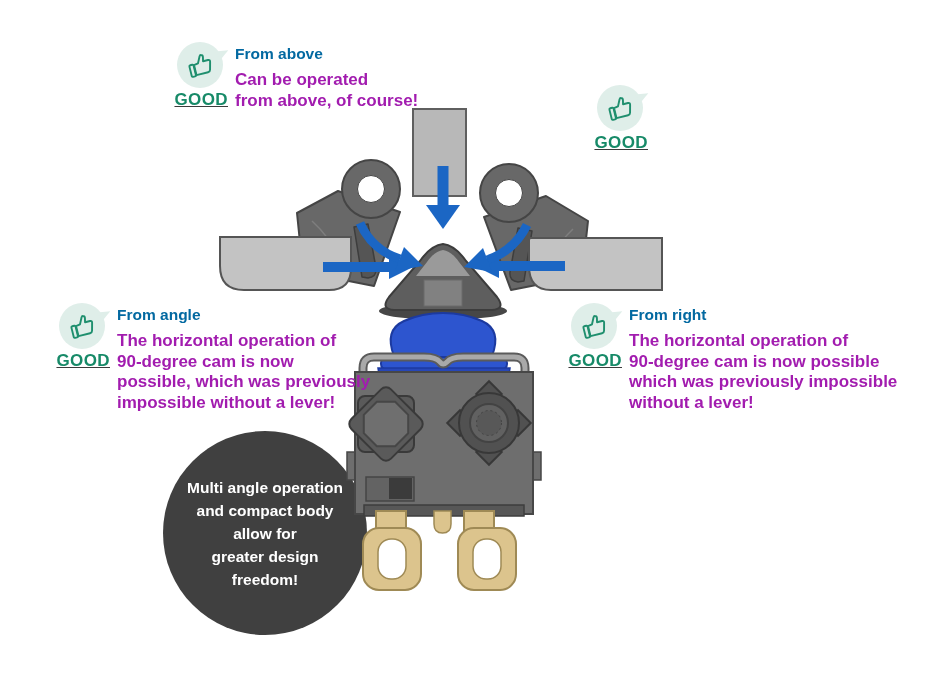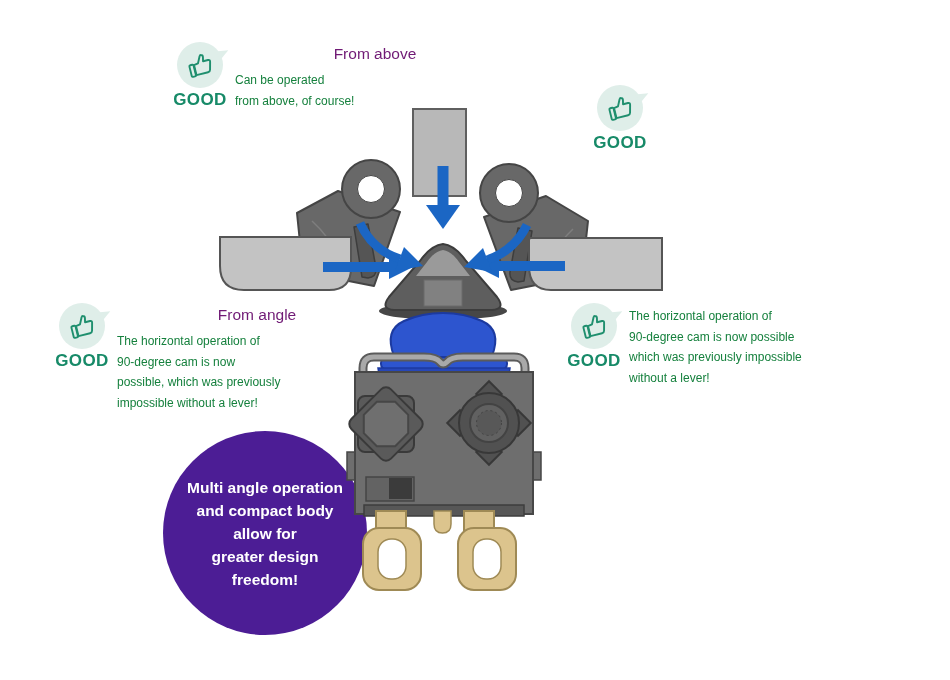--- a/index.html
+++ b/index.html
@@ -3,43 +3,43 @@
 <meta charset="utf-8">
 <style>
   html,body{margin:0;padding:0;background:#fff;}
   .canvas{
     position:relative;width:950px;height:680px;background:#ffffff;overflow:hidden;
     font-family:"Liberation Sans",sans-serif;color:#3c3c3c;
   }
   .illus{position:absolute;left:0;top:0;z-index:1;}
   
   .callout{position:absolute;display:flex;z-index:3;}
-  .badge-wrap{width:56px;flex:none;text-align:center;}
+  .badge-wrap{width:56px;flex:none;text-align:right;text-decoration:underline;}
   .badge-circle{
     position:relative;width:46px;height:46px;margin:0 auto;border-radius:50%;
     background:#dfeee9;display:flex;align-items:center;justify-content:center;
   }
   .badge-circle::after{
     content:"";position:absolute;right:-6px;top:6px;width:0;height:0;
     border-style:solid;border-width:5px 0 5px 12px;
     border-color:transparent transparent transparent #dfeee9;
     transform:rotate(-28deg);
   }
   .badge-label{margin-top:2px;font-size:17px;font-weight:bold;color:#178a68;letter-spacing:.4px;}
   .co-content{padding-top:3px;padding-left:7px;width:280px;}
-  .co-title{font-size:15.5px;font-weight:normal;color:#701a75;margin:0 0 7px 0;text-align:center;}
-  .co-body{font-size:12px;line-height:20.5px;color:#15803d;white-space:pre-line;}
+  .co-title{font-size:15.5px;font-weight:bold;color:#0369a1;margin:0 0 7px 0;}
+  .co-body{font-size:17px;line-height:20.5px;color:#a21caf;white-space:pre-line;font-weight:bold;}
   .callout-above{left:172px;top:42px;}
   .callout-angle{left:592px;top:85px;}
   .callout-left{left:54px;top:303px;}
   .callout-right{left:566px;top:303px;}
   
   .highlight-circle{
     position:absolute;left:163px;top:431px;width:204px;height:204px;border-radius:50%;
-    background:#4c1d95;z-index:0;display:flex;align-items:center;justify-content:center;
+    background:#404040;z-index:0;display:flex;align-items:center;justify-content:center;
     text-align:center;
   }
   .highlight-text{
     color:#ffffff;font-size:15.5px;font-weight:bold;line-height:23px;white-space:pre-line;
   }
 </style>
 </head>
 <body>
 
 <div class="canvas">
@@ -207,20 +207,21 @@
   <div class="callout callout-right">
     <div class="badge-wrap">
       <div class="badge-circle">
         <svg width="27" height="27" viewBox="0 0 24 24">
             <use href="#thumb-icon"></use>
           </svg>
       </div>
       <div class="badge-label">GOOD</div>
     </div>
     <div class="co-content">
+      <div class="co-title">From right</div>
       <div class="co-body">The horizontal operation of
 90-degree cam is now possible
 which was previously impossible
 without a lever!</div>
     </div>
   </div>
 
 </div>
 
 </body></html>

